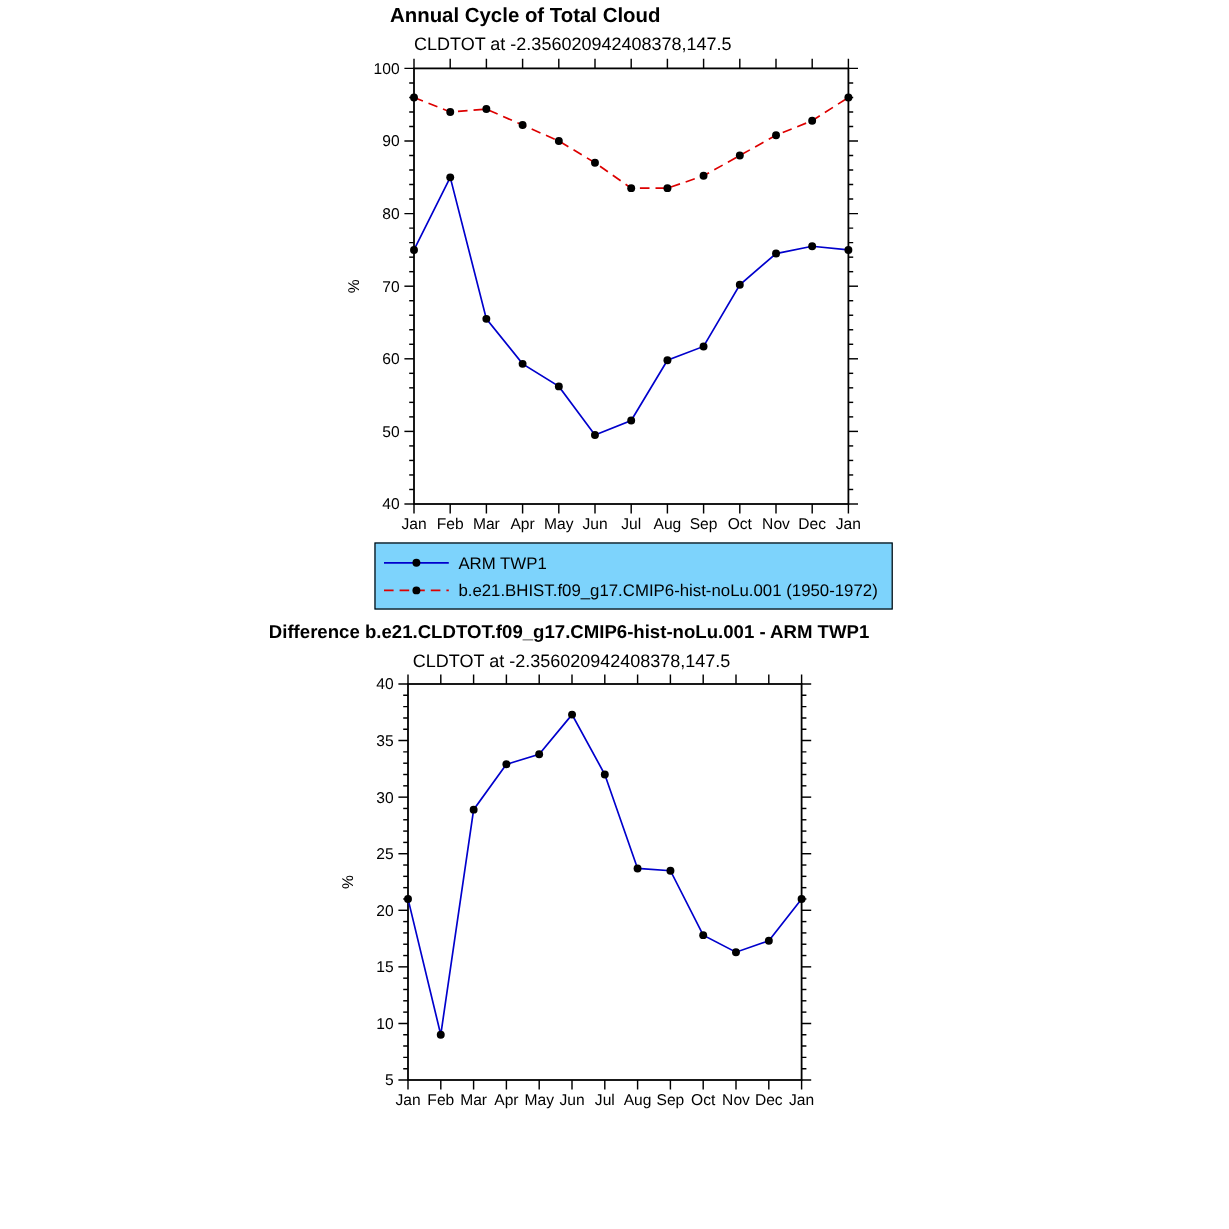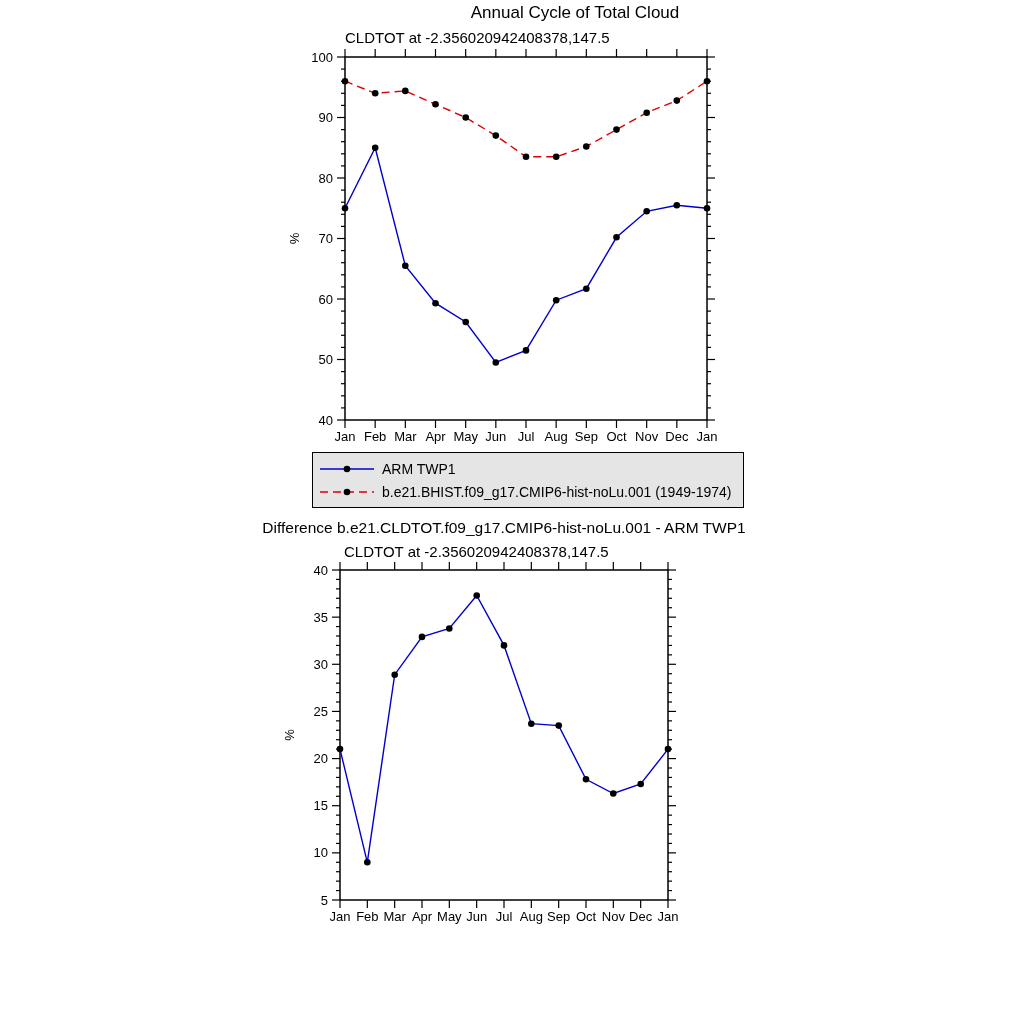--- a/index.html
+++ b/index.html
@@ -1,27 +1,27 @@
 <!DOCTYPE html>
 <html><head>
 <meta charset="utf-8">
 <style>
   html,body{margin:0;padding:0;background:#ffffff;}
   #page{position:relative;width:1024px;height:1024px;background:#ffffff;
         font-family:"Liberation Sans", sans-serif;color:#000;overflow:hidden;}
-  .chart-title{position:absolute;font-weight:normal;font-size:17px;text-align:center;white-space:nowrap;}
+  .chart-title{position:absolute;font-weight:bold;font-size:17px;text-align:left;white-space:nowrap;}
   .chart-subtitle{position:absolute;font-size:15px;white-space:nowrap;text-align:center;}
   #top-title{left:325px;top:3px;width:500px;}
   #top-subtitle{left:345px;top:29px;}
   #bottom-title{left:224px;top:519px;width:560px;font-size:15.5px;}
   #bottom-subtitle{left:344px;top:543px;}
   #chart1{position:absolute;left:270px;top:40px;}
   #chart2{position:absolute;left:265px;top:557px;}
   #legend{position:absolute;left:312px;top:452px;width:432px;border:1px solid #000;
-          background:#e5e5e5;padding:4px 5px;box-sizing:border-box;}
+          background:#7dd3fc;padding:4px 5px;box-sizing:border-box;}
   .legend-row{display:flex;align-items:center;height:23px;}
   .legend-sample{flex:0 0 58px;margin-right:6px;}
   .legend-label{font-size:14px;white-space:nowrap;}
 </style>
 </head>
 <body>
 
 <div id="page">
 
   <div id="top-title" class="chart-title">Annual Cycle of Total Cloud</div>
@@ -182,21 +182,21 @@
         <line x1="2" y1="7" x2="56" y2="7" stroke="#0000cc" stroke-width="1.4"></line>
         <circle cx="29" cy="7" r="3.3" fill="#000000"></circle>
       </svg>
       <span class="legend-label">ARM TWP1</span>
     </div>
     <div class="legend-row">
       <svg class="legend-sample" width="58" height="14">
         <line x1="2" y1="7" x2="56" y2="7" stroke="#dd0000" stroke-width="1.4" stroke-dasharray="8,5"></line>
         <circle cx="29" cy="7" r="3.3" fill="#000000"></circle>
       </svg>
-      <span class="legend-label">b.e21.BHIST.f09_g17.CMIP6-hist-noLu.001 (1949-1974)</span>
+      <span class="legend-label">b.e21.BHIST.f09_g17.CMIP6-hist-noLu.001 (1950-1972)</span>
     </div>
   </div>
 
   <div id="bottom-title" class="chart-title">Difference b.e21.CLDTOT.f09_g17.CMIP6-hist-noLu.001 - ARM TWP1</div>
   <div id="bottom-subtitle" class="chart-subtitle">CLDTOT at -2.356020942408378,147.5</div>
 
   <svg id="chart2" width="450" height="375">
       <g stroke="#000" stroke-width="1.2">
         <line x1="75" y1="333.57142857142856" x2="71" y2="333.57142857142856"></line>
         <line x1="403" y1="333.57142857142856" x2="407" y2="333.57142857142856"></line>

